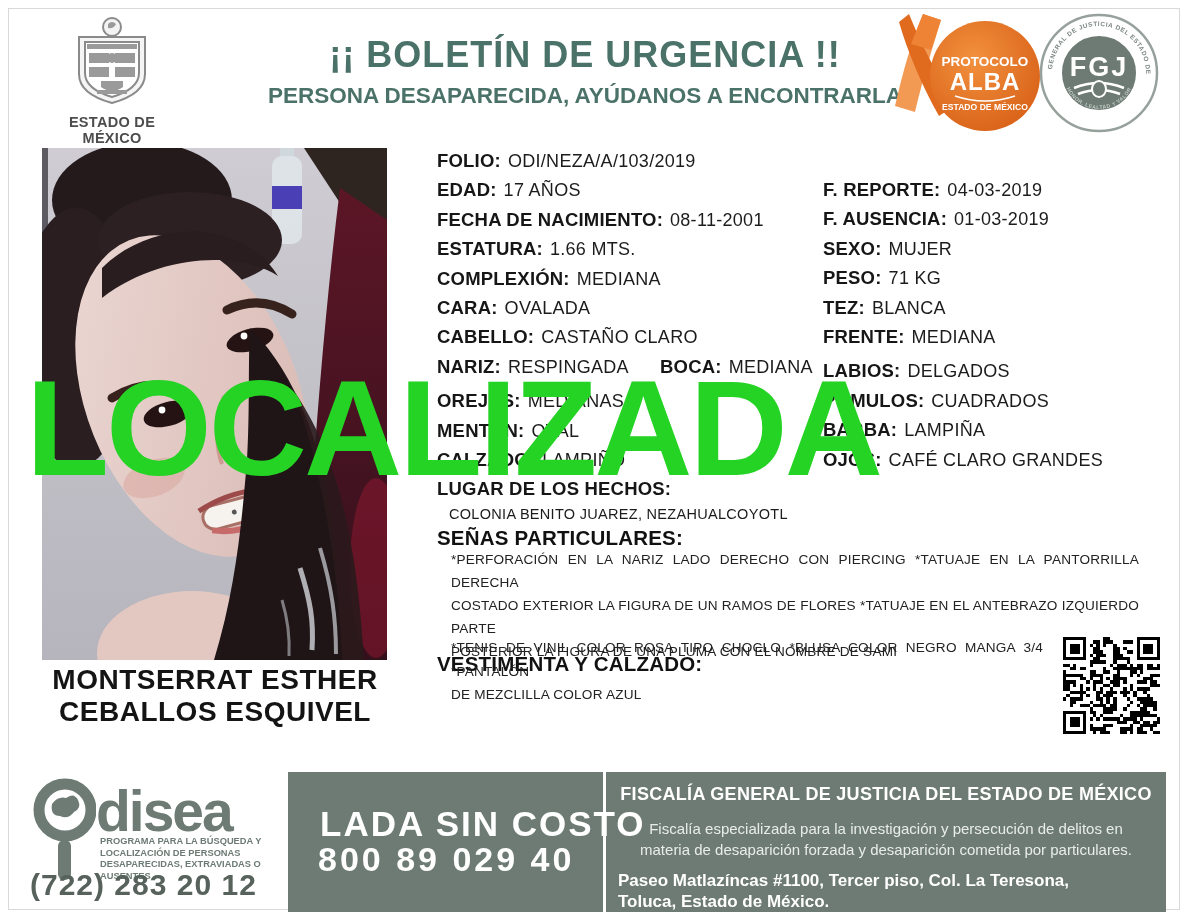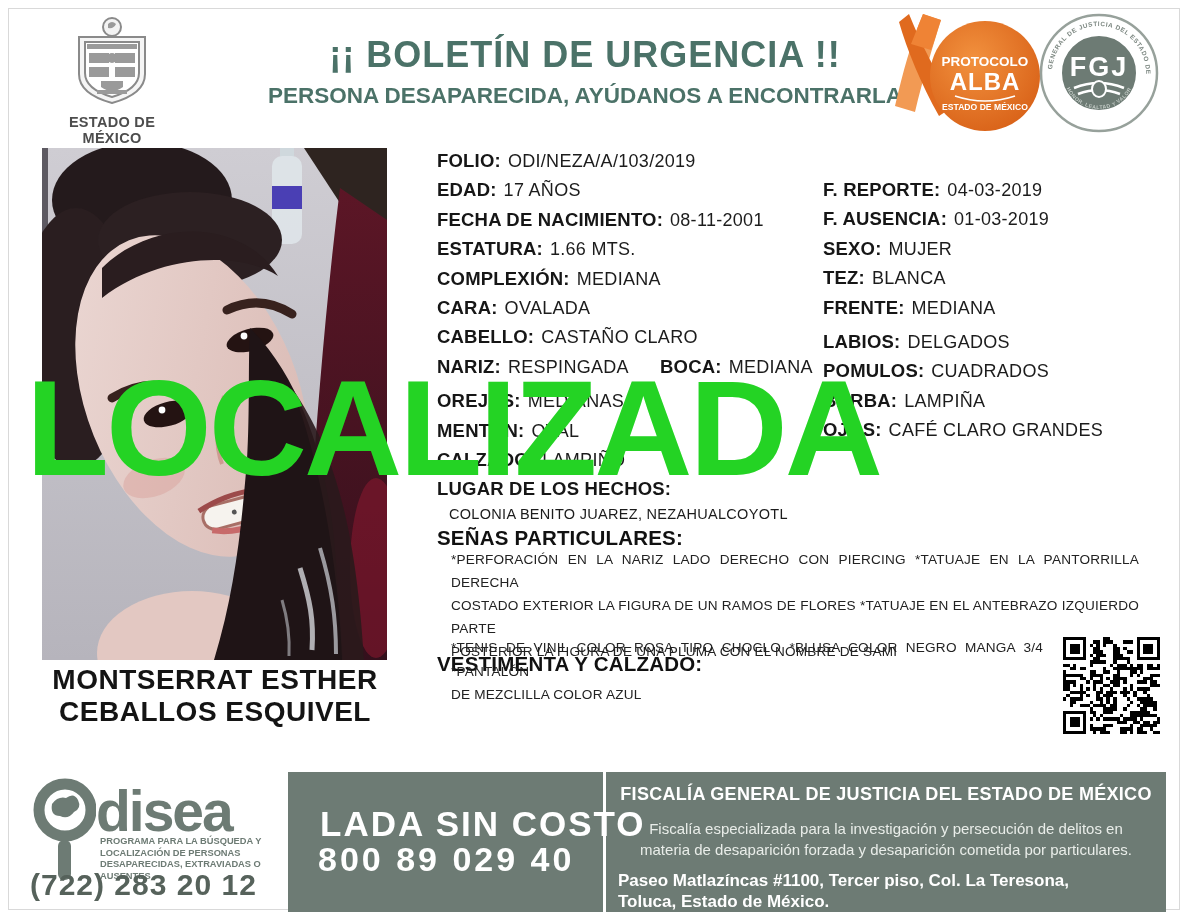--- a/index.html
+++ b/index.html
@@ -239,20 +239,21 @@
     <div class="field-row"><span class="lbl">MENTON:</span><span class="val">OVAL</span></div>
     <div class="field-row"><span class="lbl">CALZADO:</span><span class="val">LAMPIÑO</span></div>
     <div class="field-row"><span class="lbl">LUGAR DE LOS HECHOS:</span></div>
     <div class="sub-val">COLONIA BENITO JUAREZ, NEZAHUALCOYOTL</div>
   </div>
 
   <div class="fields fields-right">
     <div class="field-row"><span class="lbl">F. REPORTE:</span><span class="val">04-03-2019</span></div>
     <div class="field-row"><span class="lbl">F. AUSENCIA:</span><span class="val">01-03-2019</span></div>
     <div class="field-row"><span class="lbl">SEXO:</span><span class="val">MUJER</span></div>
+    <div class="field-row"><span class="lbl">PESO:</span><span class="val">71 KG</span></div>
     <div class="field-row"><span class="lbl">TEZ:</span><span class="val">BLANCA</span></div>
     <div class="field-row"><span class="lbl">FRENTE:</span><span class="val">MEDIANA</span></div>
     <div class="field-row gap-above"><span class="lbl">LABIOS:</span><span class="val">DELGADOS</span></div>
     <div class="field-row"><span class="lbl">POMULOS:</span><span class="val">CUADRADOS</span></div>
     <div class="field-row"><span class="lbl">BARBA:</span><span class="val">LAMPIÑA</span></div>
     <div class="field-row"><span class="lbl">OJOS:</span><span class="val">CAFÉ CLARO GRANDES</span></div>
   </div>
 
   <div class="section-title senas-title">SEÑAS PARTICULARES:</div>
   <div class="senas-text">

